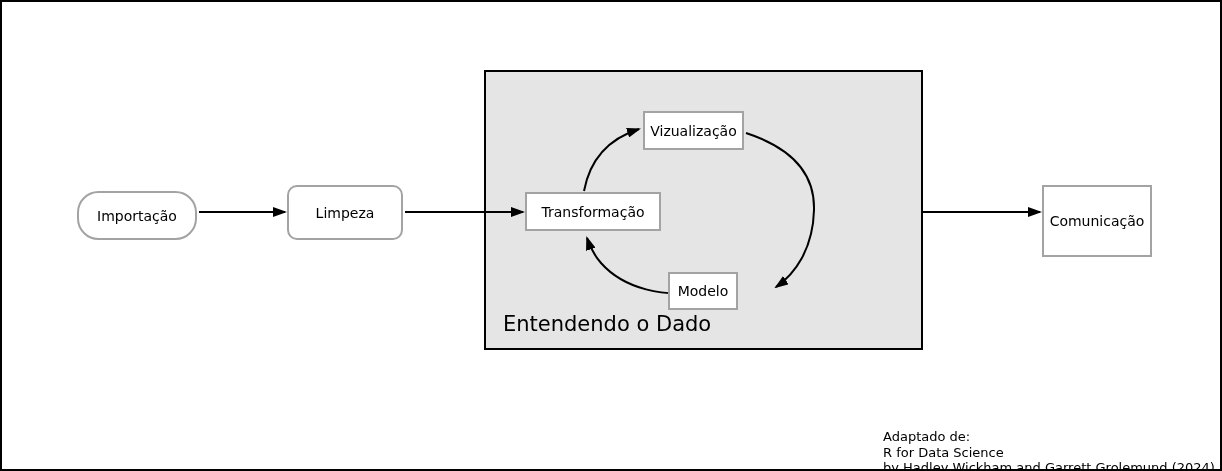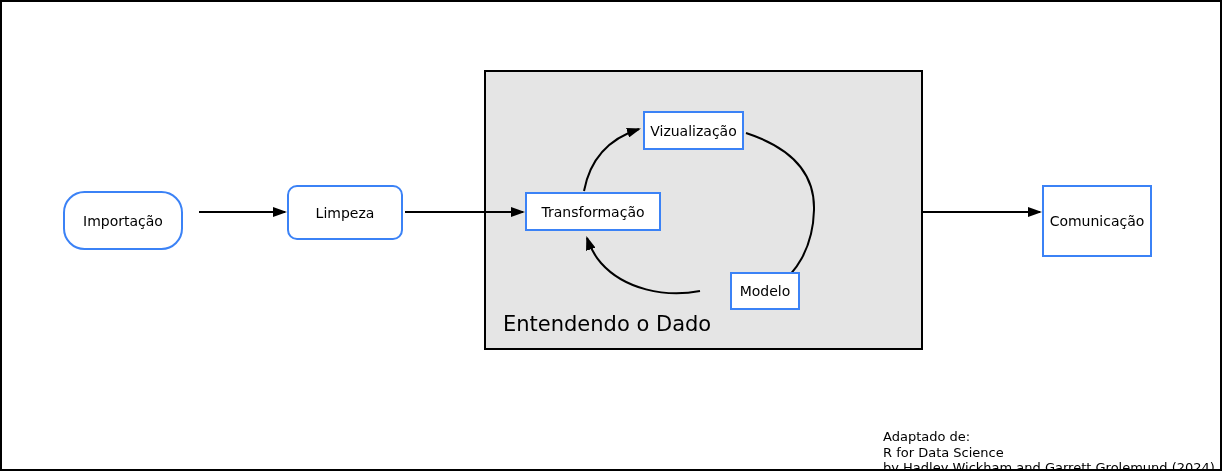--- a/index.html
+++ b/index.html
@@ -35,30 +35,30 @@
     left: 0; top: 0;
     width: 1222px; height: 471px;
     z-index: 2;
   }
   .node {
     position: absolute;
     display: flex;
     align-items: center;
     justify-content: center;
     background: #ffffff;
-    border: 2px solid #3b82f6;
+    border: 2px solid #a3a3a3;
     font-size: 14px;
     white-space: nowrap;
     z-index: 3;
   }
-  .node-importacao  { left: 61px;   top: 189px; width: 120px; height: 59px; border-radius: 21.5px; }
+  .node-importacao  { left: 75px;   top: 189px; width: 120px; height: 49px; border-radius: 21.5px; }
   .node-limpeza     { left: 285px;  top: 183px; width: 116px; height: 55px; border-radius: 10px; }
   .node-transformacao { left: 523px; top: 190px; width: 136px; height: 39px; }
   .node-vizualizacao  { left: 641px; top: 109px; width: 101px; height: 39px; }
-  .node-modelo        { left: 728px; top: 270px; width: 70px;  height: 38px; text-align: right; }
+  .node-modelo        { left: 666px; top: 270px; width: 70px;  height: 38px; text-align: right; }
   .node-comunicacao   { left: 1040px; top: 183px; width: 110px; height: 72px; }
   .attribution {
     position: absolute;
     left: 881px; top: 411px;
     font-size: 13px;
     line-height: 15.5px;
     z-index: 3;
     white-space: nowrap;
     margin-top: 16px;
   }

